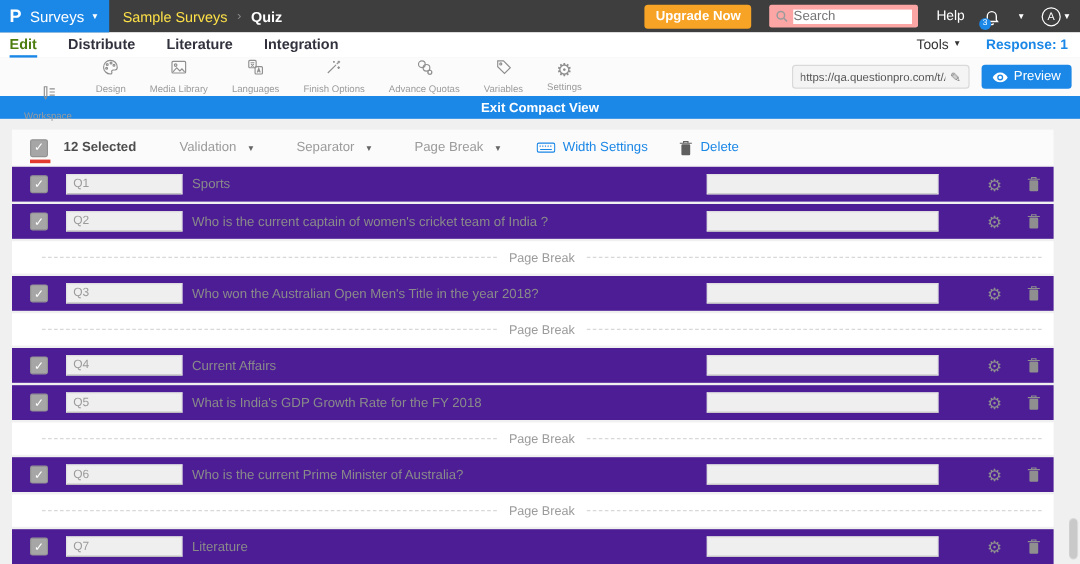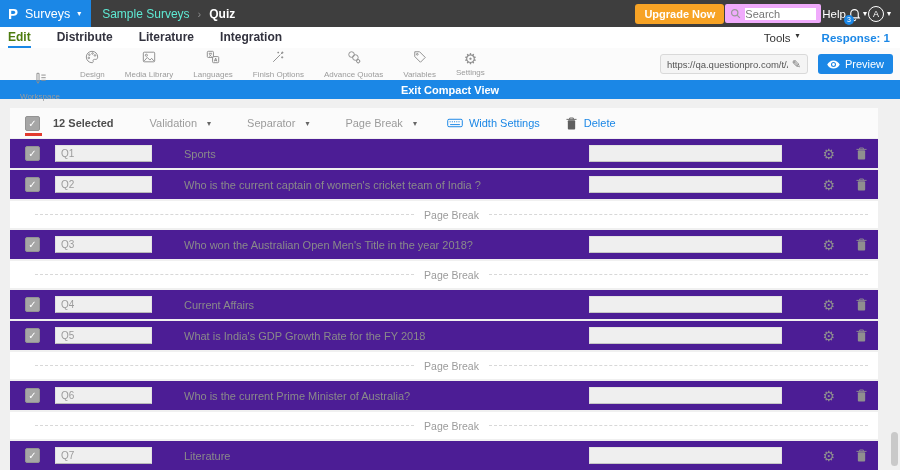--- a/index.html
+++ b/index.html
@@ -7,28 +7,28 @@
               font-family:"Liberation Sans", sans-serif; }
 
   
   .topbar { height:27px; background:#3e3e3e; display:flex; align-items:center; color:#fff; }
   .brand { background:#1b87e6; height:27px; display:flex; align-items:center;
            padding:0 10px 0 8px; gap:7px; cursor:pointer; }
   .logo { font-weight:bold; font-size:15px; }
   .product { font-size:12.5px; }
   .caret { font-size:8px; line-height:1; }
   .crumbs { display:flex; align-items:center; margin-left:11px; gap:8px; }
-  .crumb-root { color:#5eead4; font-size:12px; cursor:pointer; }
+  .crumb-root { color:#fde047; font-size:12px; cursor:pointer; }
   .crumb-sep { color:#8a8a8a; font-size:11px; }
   .crumb-current { color:#fff; font-size:12px; font-weight:bold; }
-  .topbar-right { margin-left:auto; display:flex; align-items:center; gap:1px; padding-right:9px; }
+  .topbar-right { margin-left:auto; display:flex; align-items:center; gap:15px; padding-right:9px; }
   .upgrade-btn { background:#f7a325; color:#fff; font-size:11px; font-weight:bold;
                  border:none; padding:4px 9px; border-radius:3px; cursor:pointer;
                  font-family:inherit; }
-  .searchbox { background:#f0abfc; border-radius:2px; height:19px; width:96px;
+  .searchbox { background:#fca5a5; border-radius:2px; height:19px; width:124px;
                display:flex; align-items:center; padding:0 5px; gap:4px; }
   .searchbox input { border:none; outline:none; width:100%; font-size:11px; color:#444;
                      font-family:inherit; }
   .help { font-size:11.5px; cursor:pointer; }
   .bell-wrap { position:relative; display:flex; align-items:center; cursor:pointer; }
   .badge { position:absolute; bottom:-3px; left:-3px; background:#1b87e6; color:#fff;
            font-size:7px; width:10px; height:10px; border-radius:50%;
            display:flex; align-items:center; justify-content:center; }
   .avatar-wrap { display:flex; align-items:center; gap:3px; cursor:pointer; }
   .avatar { width:16px; height:16px; border:1.5px solid #fff; border-radius:50%;
@@ -85,21 +85,21 @@
   .width-settings { display:flex; align-items:center; gap:6px; margin-left:30px;
                     color:#1b87e6; font-size:11px; cursor:pointer; }
   .delete-action { display:flex; align-items:center; gap:7px; margin-left:26px;
                    font-size:11px; color:#1b87e6; cursor:pointer; }
 
   .q-row { height:29px; background:#4c1d95; display:flex; align-items:center; margin-bottom:2px; }
   .q-row .checkbox { margin-left:15px; }
   .code-input { margin-left:15px; width:97px; height:17px; background:#efefef;
                 border:1px solid #e2e2e2; border-bottom-color:#b9b9b9; font-size:10px;
                 color:#9b9b9b; padding:0 5px; font-family:inherit; outline:none; }
-  .q-text { margin-left:32px; font-size:11px; color:#8a8a8a; cursor:pointer; white-space:nowrap; }
+  .q-text { margin-left:8px; font-size:11px; color:#8a8a8a; cursor:pointer; white-space:nowrap; }
   .row-spacer { flex:1; }
   .fmt-input { width:193px; height:17px; background:#efefef; border:1px solid #e2e2e2;
                border-bottom-color:#c6c6c6; outline:none; }
   .row-gear { margin-left:40px; font-size:14px; cursor:pointer; }
   .row-trash { margin-left:21px; margin-right:11px; cursor:pointer; display:flex; }
 
   .pb-row { height:27px; background:#fff; display:flex; align-items:center; margin-bottom:2px;
             padding:0 10px 0 25px; }
   .pb-line { flex:1; border-top:1px dashed #d8d8d8; height:0; }
   .pb-label { margin:0 10px; font-size:10.5px; color:#9b9b9b; white-space:nowrap; }

